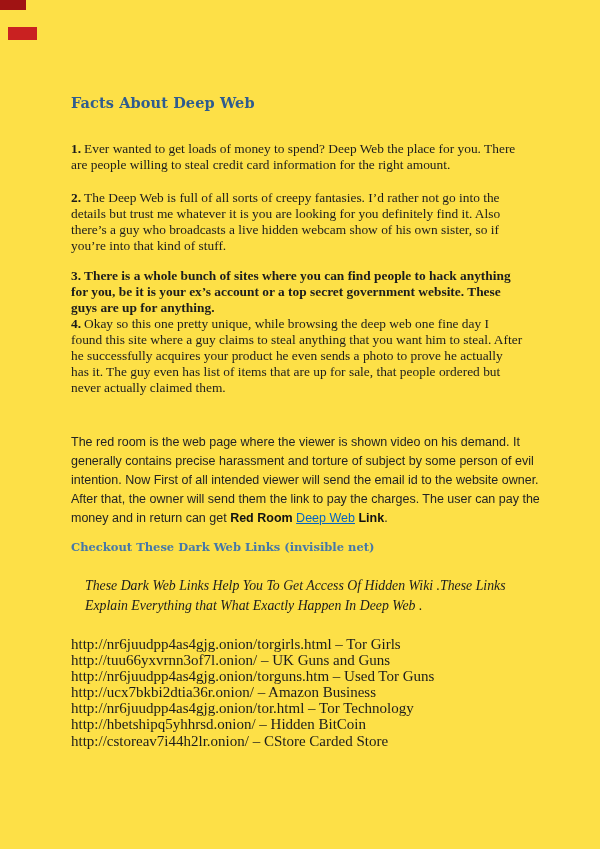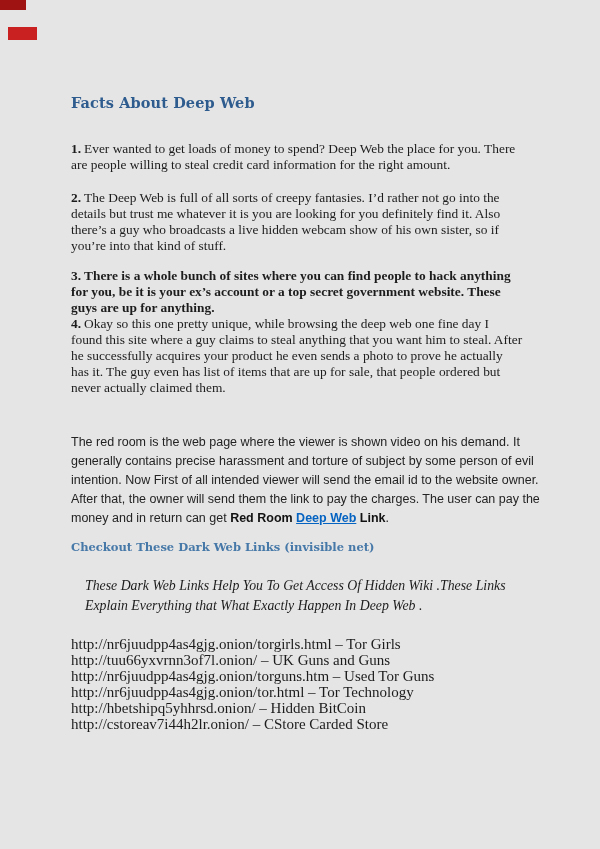--- a/index.html
+++ b/index.html
@@ -1,20 +1,20 @@
 <!DOCTYPE html>
 <html><head>
 <meta charset="utf-8">
 <style>
   html, body { margin: 0; padding: 0; background: #ffffff; }
   .page {
     position: relative;
     width: 600px;
     height: 849px;
-    background: #e5e5e5;
+    background: #fde047;
     overflow: hidden;
   }
 
   
   .corner-mark { position: absolute; }
   .mark1 { left: 0; top: 0; width: 26px; height: 10px; background: #a01313; }
   .mark2 { left: 8px; top: 27px; width: 29px; height: 13px; background: #c92121; }
 
   
   .title {
@@ -59,21 +59,21 @@
     width: 470px;
     margin: 0;
     font-family: "Liberation Sans", sans-serif;
     font-size: 12.5px;
     line-height: 19px;
     color: #232323;
   }
   .redroom-body b { color: #111111; }
   .deep-web-link {
     color: #0563c1;
-    font-weight: bold;
+    font-weight: normal;
     text-decoration: underline;
     cursor: pointer;
   }
 
   
   .checkout {
     position: absolute;
     left: 71px; top: 540px;
     margin: 0;
     font-family: "DejaVu Serif", serif;
@@ -135,20 +135,21 @@
   <p class="note">These Dark Web Links Help You To Get Access Of Hidden Wiki .These Links Explain Everything that What Exactly Happen In Deep Web .</p>
 
   <div class="links">
 
       <div class="link-line">http://nr6juudpp4as4gjg.onion/torgirls.html – Tor Girls</div>
 
       <div class="link-line">http://tuu66yxvrnn3of7l.onion/ – UK Guns and Guns</div>
 
       <div class="link-line">http://nr6juudpp4as4gjg.onion/torguns.htm – Used Tor Guns</div>
 
+      <div class="link-line">http://ucx7bkbi2dtia36r.onion/ – Amazon Business</div>
 
       <div class="link-line">http://nr6juudpp4as4gjg.onion/tor.html – Tor Technology</div>
 
       <div class="link-line">http://hbetshipq5yhhrsd.onion/ – Hidden BitCoin</div>
 
       <div class="link-line">http://cstoreav7i44h2lr.onion/ – CStore Carded Store</div>
     </div>
 
 </div>
 

